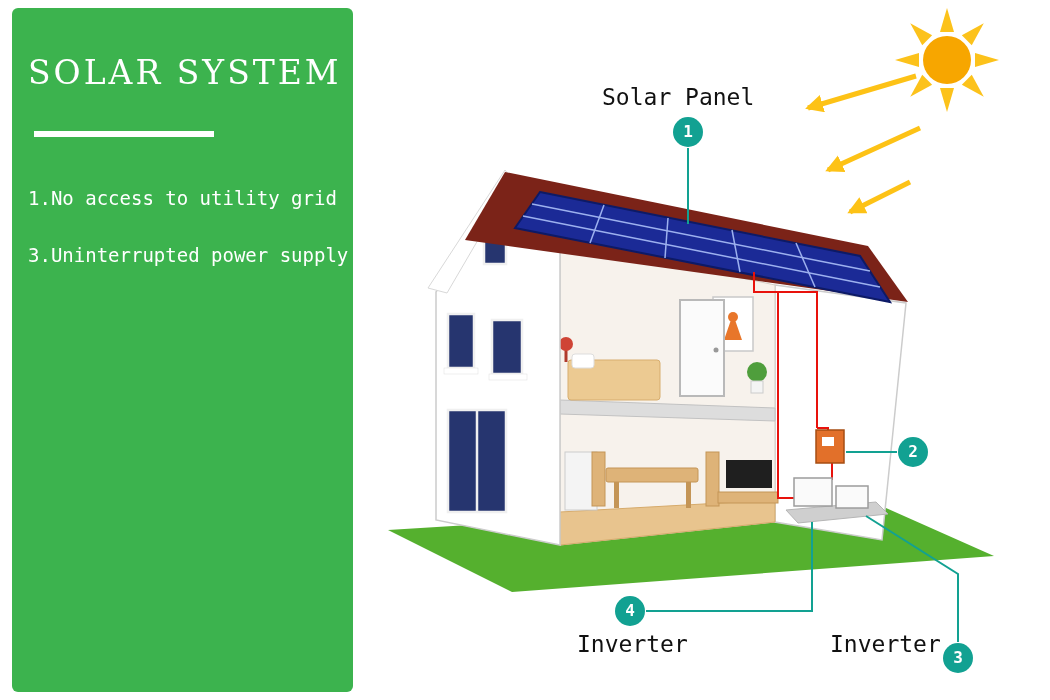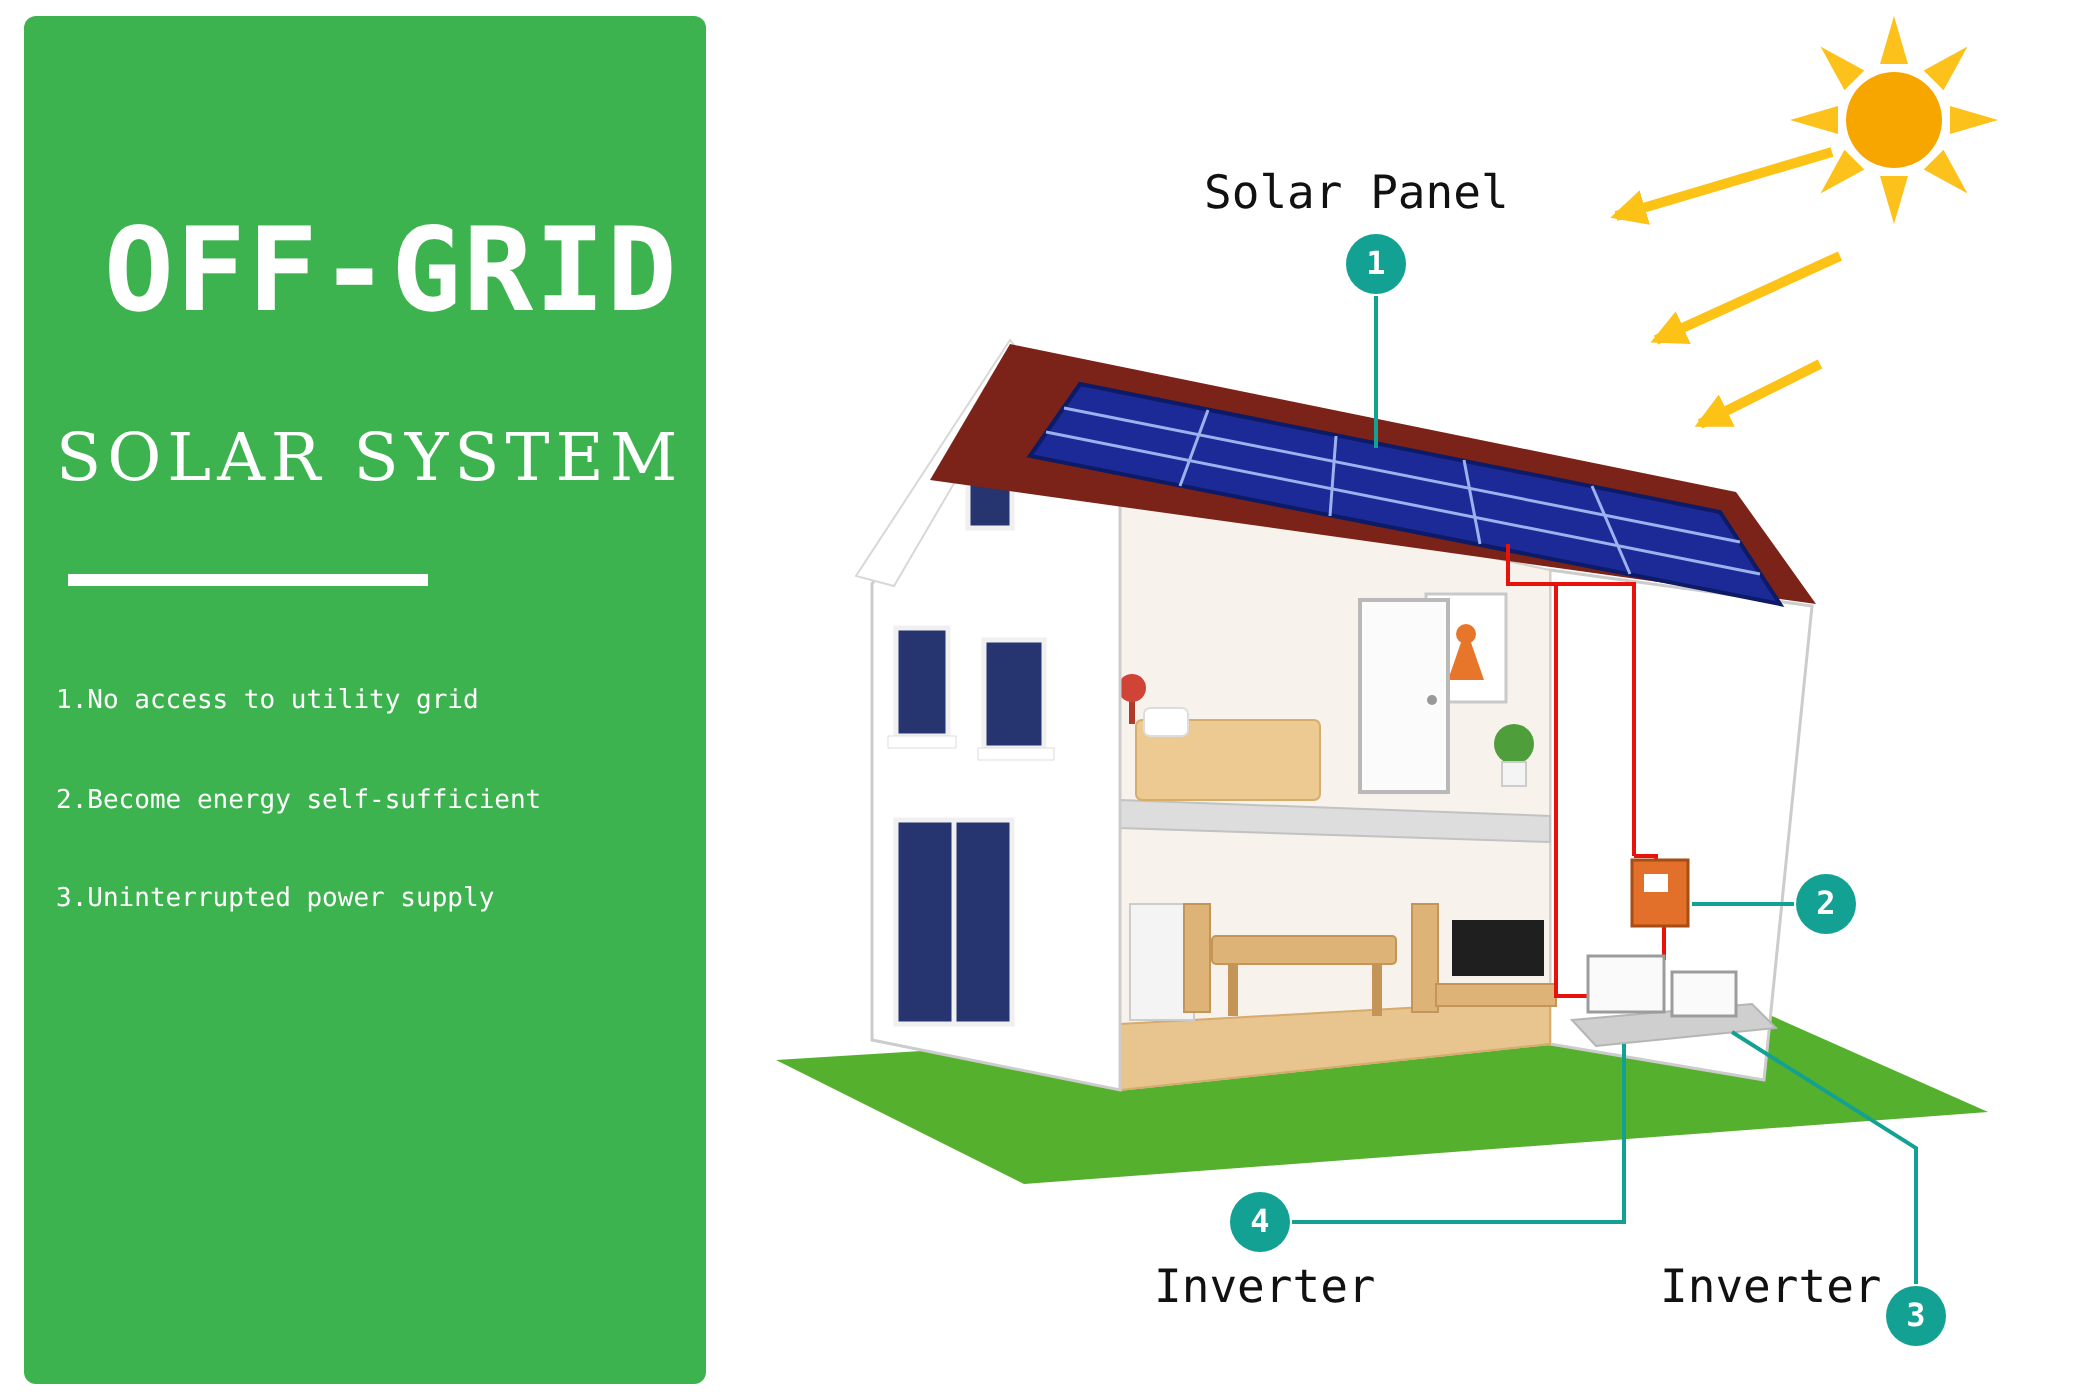--- a/index.html
+++ b/index.html
@@ -16,21 +16,21 @@
     margin:98px 0 0 40px;font-family:"DejaVu Sans Mono",monospace;
     font-size:58px;font-weight:bold;letter-spacing:1px;line-height:1;color:#fff;
   }
   .green-panel h2{
     margin:48px 0 0 16px;font-family:"DejaVu Serif","Liberation Serif",serif;
     font-size:33px;font-weight:400;letter-spacing:3px;line-height:1;color:#fff;white-space:nowrap;
   }
   .divider{margin:42px 0 0 22px;width:180px;height:6px;background:#ffffff;}
   .points{list-style:none;margin:50px 0 0 16px;padding:0;}
   .points li{
-    margin-bottom:34px;font-size:13px;line-height:1.2;color:#ffffff;white-space:nowrap;
+    margin-bottom:34px;font-size:19px;line-height:1.2;color:#ffffff;white-space:nowrap;
   }
   
   .scene{position:absolute;left:0;top:0;width:1050px;height:700px;}
   .callout-label{
     position:absolute;font-family:"DejaVu Sans Mono",monospace;font-weight:normal;
     font-size:23px;color:var(--label-black);white-space:nowrap;
   }
   .lbl-solar{left:602px;top:84px;}
   .lbl-controller{left:892px;top:408px;}
   .lbl-battery{left:830px;top:631px;}
@@ -195,26 +195,24 @@
 
     <g>
       <line class="callout-line" x1="688" y1="148" x2="688" y2="224"></line>
       <line class="callout-line" x1="846" y1="452" x2="897" y2="452"></line>
       <polyline class="callout-line" points="958,642 958,574 866,516"></polyline>
       <polyline class="callout-line" points="646,611 812,611 812,522"></polyline>
     </g>
   </svg>
 
   <aside class="green-panel">
-    <h1>OFF-GRID</h1>
     <h2>SOLAR SYSTEM</h2>
     <div class="divider"></div>
     <ul class="points">
       <li>1.No access to utility grid</li>
-      <li>2.Become energy self-sufficient</li>
       <li>3.Uninterrupted power supply</li>
     </ul>
   </aside>
 
   <div class="callout-label lbl-solar">Solar Panel</div>
   <div class="callout-label lbl-battery">Inverter</div>
   <div class="callout-label lbl-inverter">Inverter</div>
 
   <div class="badge badge-1">1</div>
   <div class="badge badge-2">2</div>

